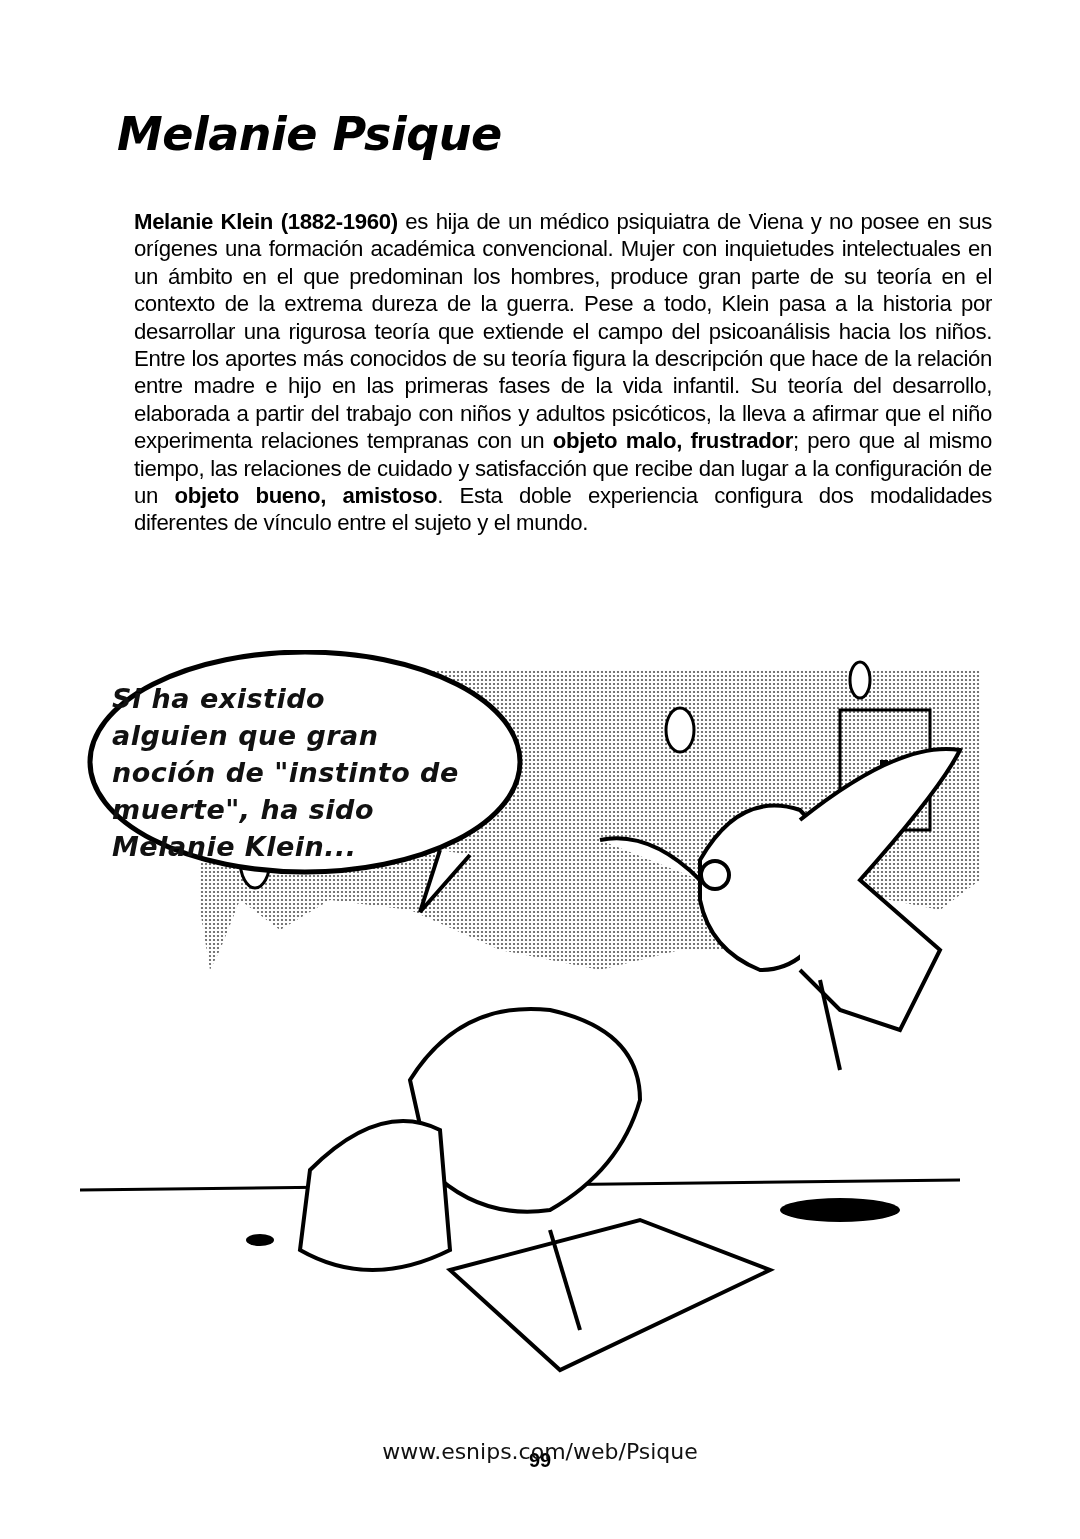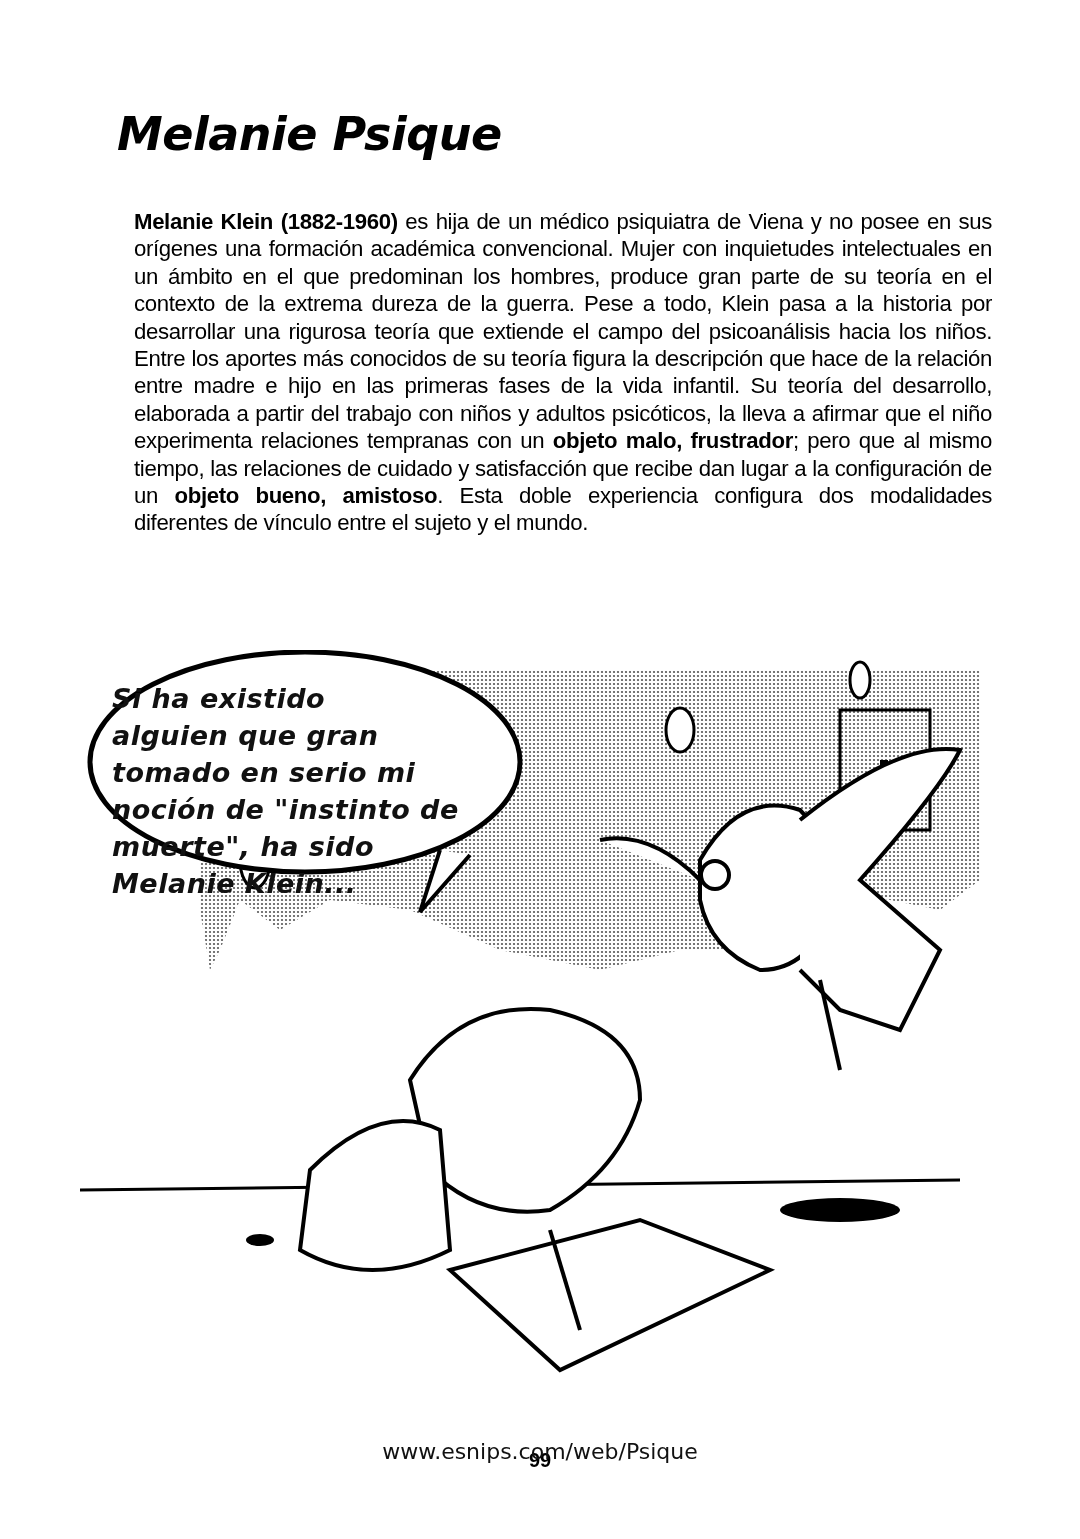--- a/index.html
+++ b/index.html
@@ -79,20 +79,19 @@
     <path d="M230 520 Q300 450 360 480 L370 600 Q290 640 220 600 Z"></path>
     <path d="M370 620 L560 570 L690 620 L480 720 Z"></path>
     <line x1="470" y1="580" x2="500" y2="680"></line>
   </g>
   <ellipse cx="180" cy="590" rx="14" ry="6" fill="#000"></ellipse>
 </svg>
 
 <div class="bubble-text">
   <div>Si ha existido</div>
   <div>alguien que gran</div>
-  <div>tomado en serio mi</div>
   <div>noción de "instinto de</div>
   <div>muerte", ha sido</div>
   <div>Melanie Klein...</div>
 </div>
 
 <div class="page-number">99</div>
 <div class="footer-url">www.esnips.com/web/Psique</div>
 
 </body></html>

